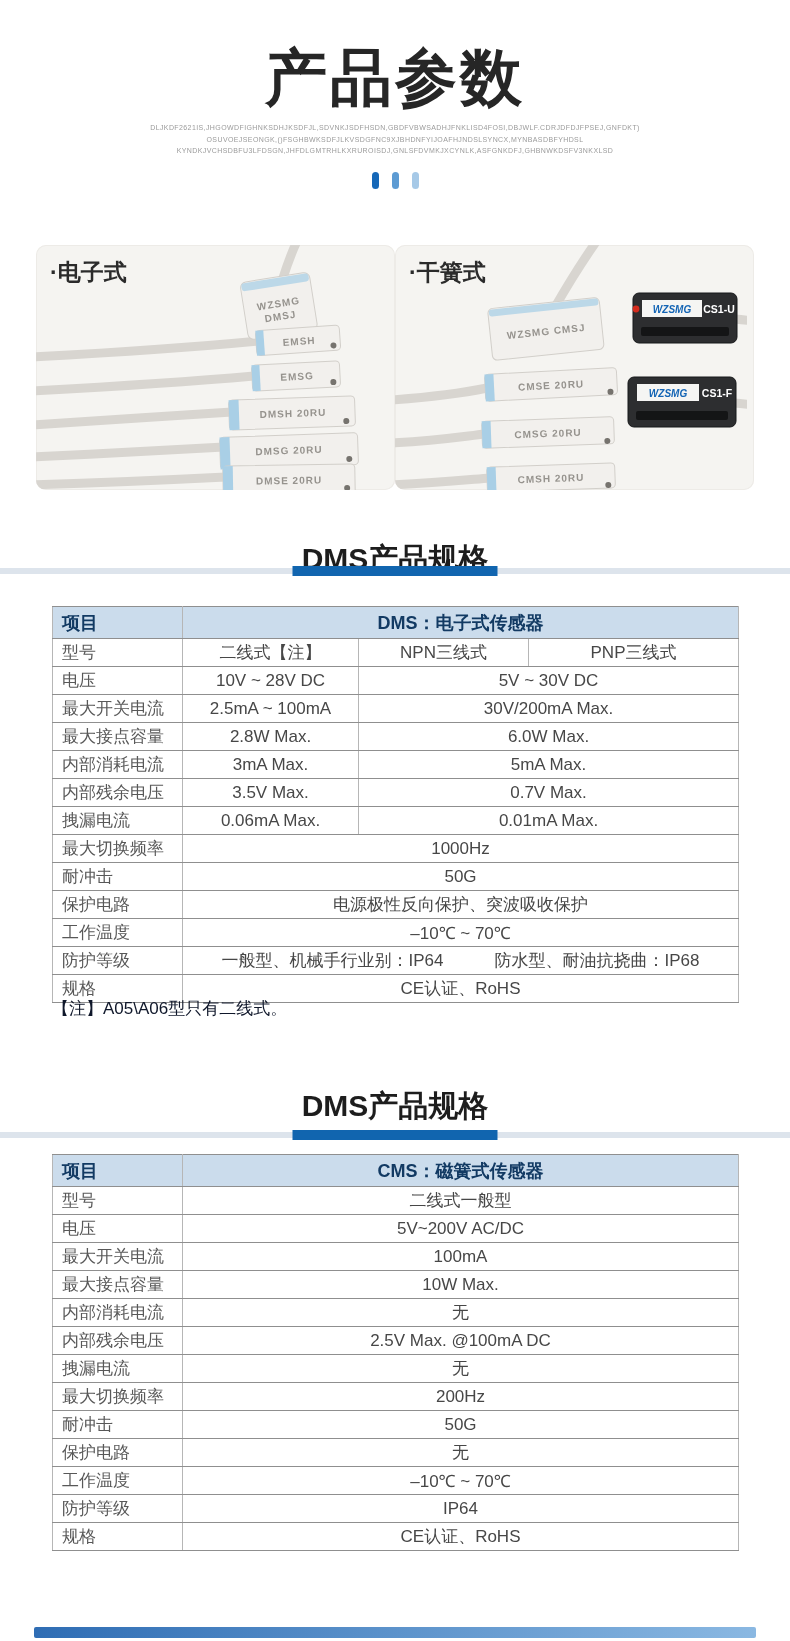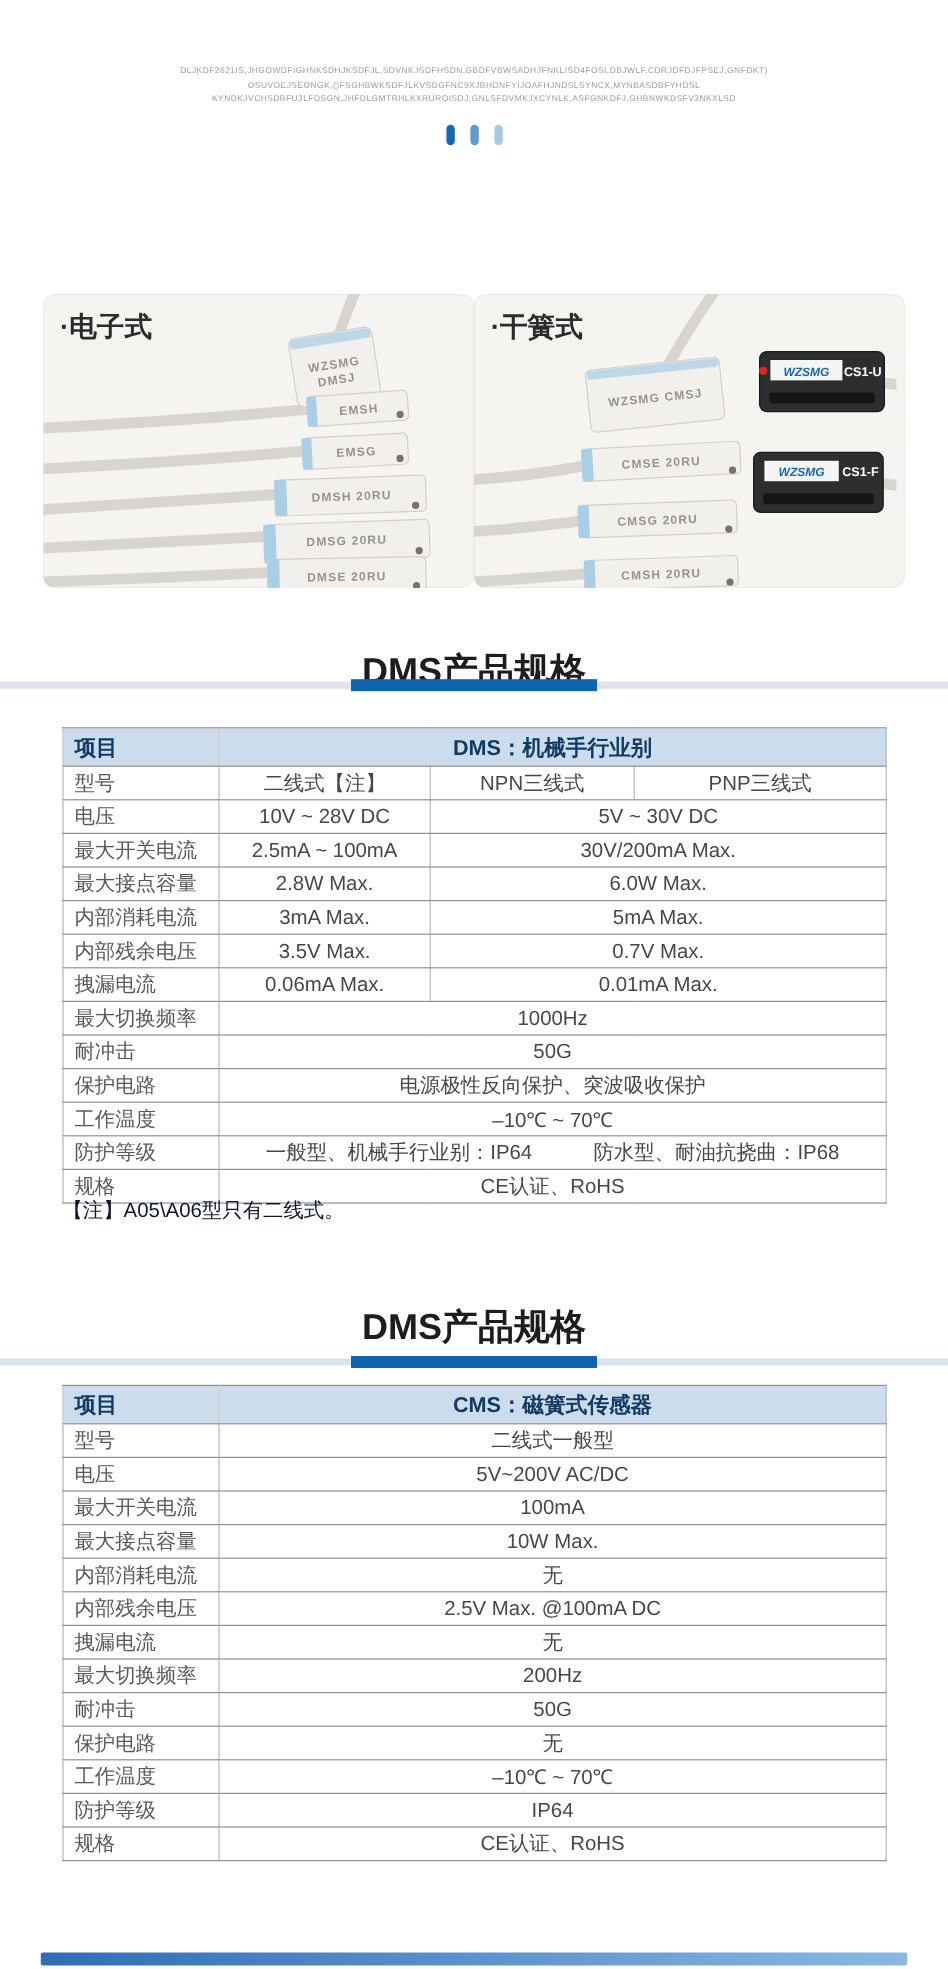--- a/index.html
+++ b/index.html
@@ -50,20 +50,21 @@
   .spec td{font-size:17px;color:#474747;height:25px;}
   .spec td.lbl{text-align:left;padding-left:9px;color:#585858;}
   .note{position:absolute;left:52px;font-size:17px;color:#0f172a;}
   .bottom-bar{position:absolute;left:34px;right:34px;top:1627px;height:11px;
     background:linear-gradient(90deg,#2f6db4,#8ab8e2);border-radius:2px;}
 </style>
 </head>
 <body>
 
 <div class="hero">
+  <div class="hero-title">产品参数</div>
   <div class="hero-sub">
     <div>DLJKDF2621IS,JHGOWDFIGHNKSDHJKSDFJL,SDVNKJSDFHSDN,GBDFVBWSADHJFNKLISD4FOSI,DBJWLF.CDRJDFDJFPSEJ,GNFDKT)</div>
     <div>OSUVOEJSEONGK,()FSGHBWKSDFJLKVSDGFNC9XJBHDNFYIJOAFHJNDSLSYNCX,MYNBASDBFYHDSL</div>
     <div>KYNDKJVCHSDBFU3LFDSGN,JHFDLGMTRHLKXRUROISDJ,GNLSFDVMKJXCYNLK,ASFGNKDFJ,GHBNWKDSFV3NKXLSD</div>
   </div>
   <div class="dots">
     <span class="dot d1"></span>
     <span class="dot d2"></span>
     <span class="dot d3"></span>
   </div>
@@ -182,21 +183,21 @@
 <table class="spec" style="top:606px;">
   <colgroup>
       <col style="width:130px">
       <col style="width:176px">
       <col style="width:170px">
       <col style="width:210px">
     </colgroup>
   <thead>
     <tr>
       <th style="text-align:left;padding-left:9px;">项目</th>
-      <th colspan="3">DMS：机械手行业别</th>
+      <th colspan="3">DMS：电子式传感器</th>
     </tr>
   </thead>
   <tbody>
     <tr>
       <td class="lbl">型号</td>
       <td>二线式【注】</td>
       <td>NPN三线式</td>
       <td>PNP三线式</td>
     </tr>
     <tr>

